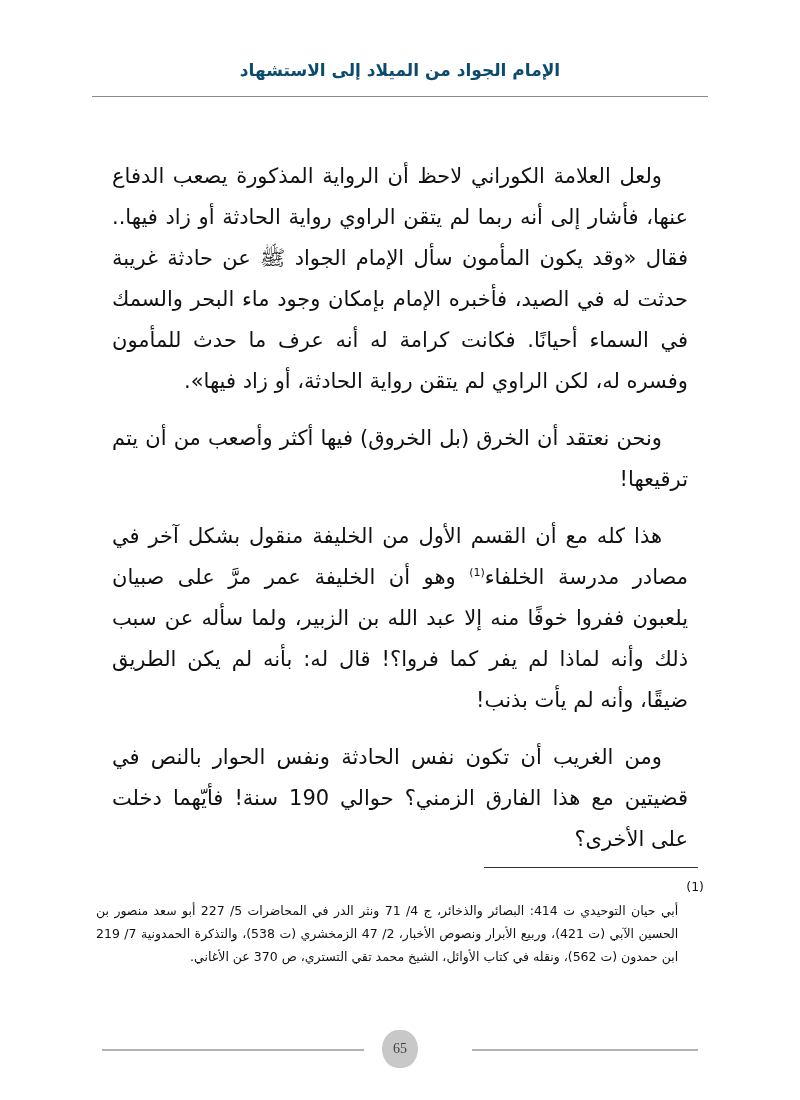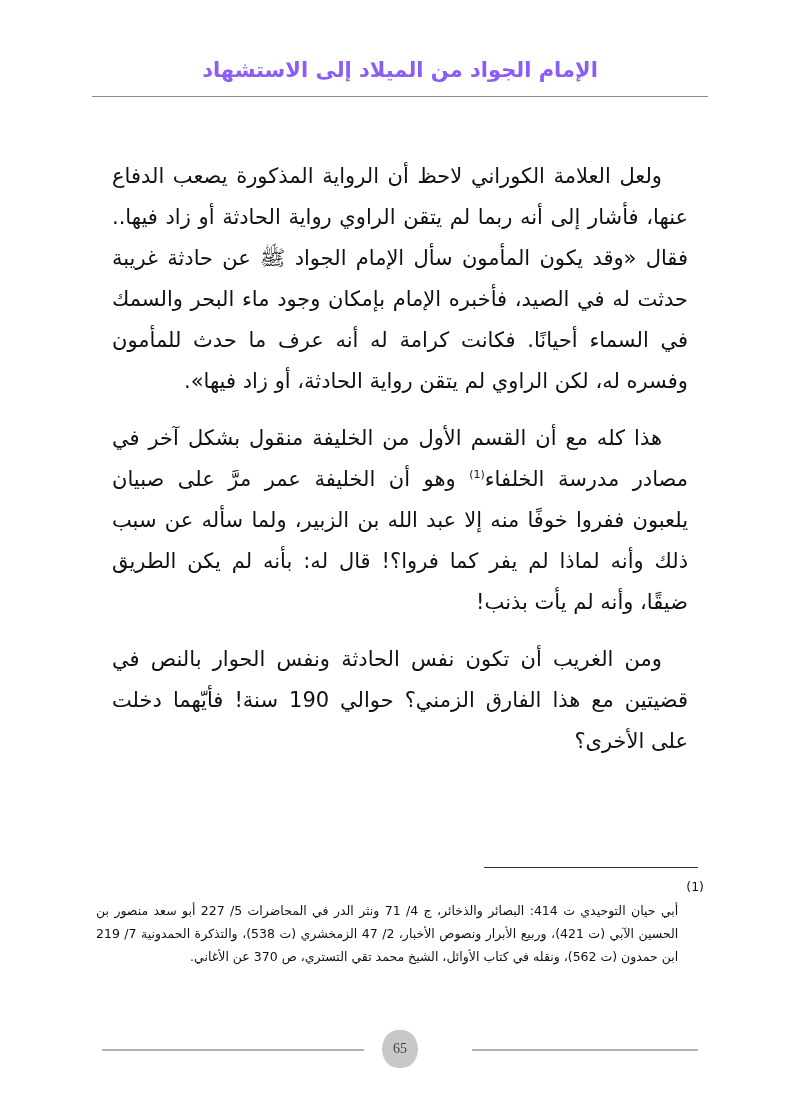--- a/index.html
+++ b/index.html
@@ -5,21 +5,21 @@
     html, body { margin: 0; padding: 0; background: #ffffff; }
     body {
       width: 800px; height: 1100px; position: relative; overflow: hidden;
       font-family: "DejaVu Serif", "Liberation Serif", serif;
       color: #1a1a1a;
     }
     .running-header {
       position: absolute; left: 92px; width: 616px; top: 55px;
       text-align: center; direction: rtl;
       font-family: "DejaVu Sans", sans-serif; font-weight: bold;
-      font-size: 21px; line-height: 30px; color: #8b5cf6;
+      font-size: 17px; line-height: 30px; color: #0c4a6e;
     }
     .header-rule {
       position: absolute; left: 92px; width: 616px; top: 96px;
       height: 0; border-top: 1.5px solid #8a8a8a;
     }
     .body-text {
       position: absolute; left: 96px; width: 608px; top: 140px;
       direction: rtl; text-align: justify; text-align-last: right;
       font-family: "DejaVu Sans", sans-serif;
       font-size: 21px; line-height: 41px; color: #111;
@@ -56,20 +56,21 @@
     }
   </style>
 </head>
 <body>
 
 <div class="running-header">الإمام الجواد من الميلاد إلى الاستشهاد</div>
 <div class="header-rule"></div>
 
 <div class="body-text">
   <p>ولعل العلامة الكوراني لاحظ أن الرواية المذكورة يصعب الدفاع عنها، فأشار إلى أنه ربما لم يتقن الراوي رواية الحادثة أو زاد فيها.. فقال «وقد يكون المأمون سأل الإمام الجواد ﷺ عن حادثة غريبة حدثت له في الصيد، فأخبره الإمام بإمكان وجود ماء البحر والسمك في السماء أحيانًا. فكانت كرامة له أنه عرف ما حدث للمأمون وفسره له، لكن الراوي لم يتقن رواية الحادثة، أو زاد فيها».</p>
+  <p>ونحن نعتقد أن الخرق (بل الخروق) فيها أكثر وأصعب من أن يتم ترقيعها!</p>
   <p><span>هذا كله مع أن القسم الأول من الخليفة منقول بشكل آخر في مصادر مدرسة الخلفاء</span><sup>(1)</sup><span> وهو أن الخليفة عمر مرَّ على صبيان يلعبون ففروا خوفًا منه إلا عبد الله بن الزبير، ولما سأله عن سبب ذلك وأنه لماذا لم يفر كما فروا؟! قال له: بأنه لم يكن الطريق ضيقًا، وأنه لم يأت بذنب!</span></p>
   <p>ومن الغريب أن تكون نفس الحادثة ونفس الحوار بالنص في قضيتين مع هذا الفارق الزمني؟ حوالي 190 سنة! فأيّهما دخلت على الأخرى؟</p>
 </div>
 
 <div class="footnote-rule"></div>
 
 <div class="footnotes">
   <div class="footnote">
     <span class="fn-num">(1)</span>
     <span class="fn-text">أبي حيان التوحيدي ت 414: البصائر والذخائر، ج 4/ 71 ونثر الدر في المحاضرات 5/ 227 أبو سعد منصور بن الحسين الآبي (ت 421)، وربيع الأبرار ونصوص الأخبار، 2/ 47 الزمخشري (ت 538)، والتذكرة الحمدونية 7/ 219 ابن حمدون (ت 562)، ونقله في كتاب الأوائل، الشيخ محمد تقي التستري، ص 370 عن الأغاني.</span>

